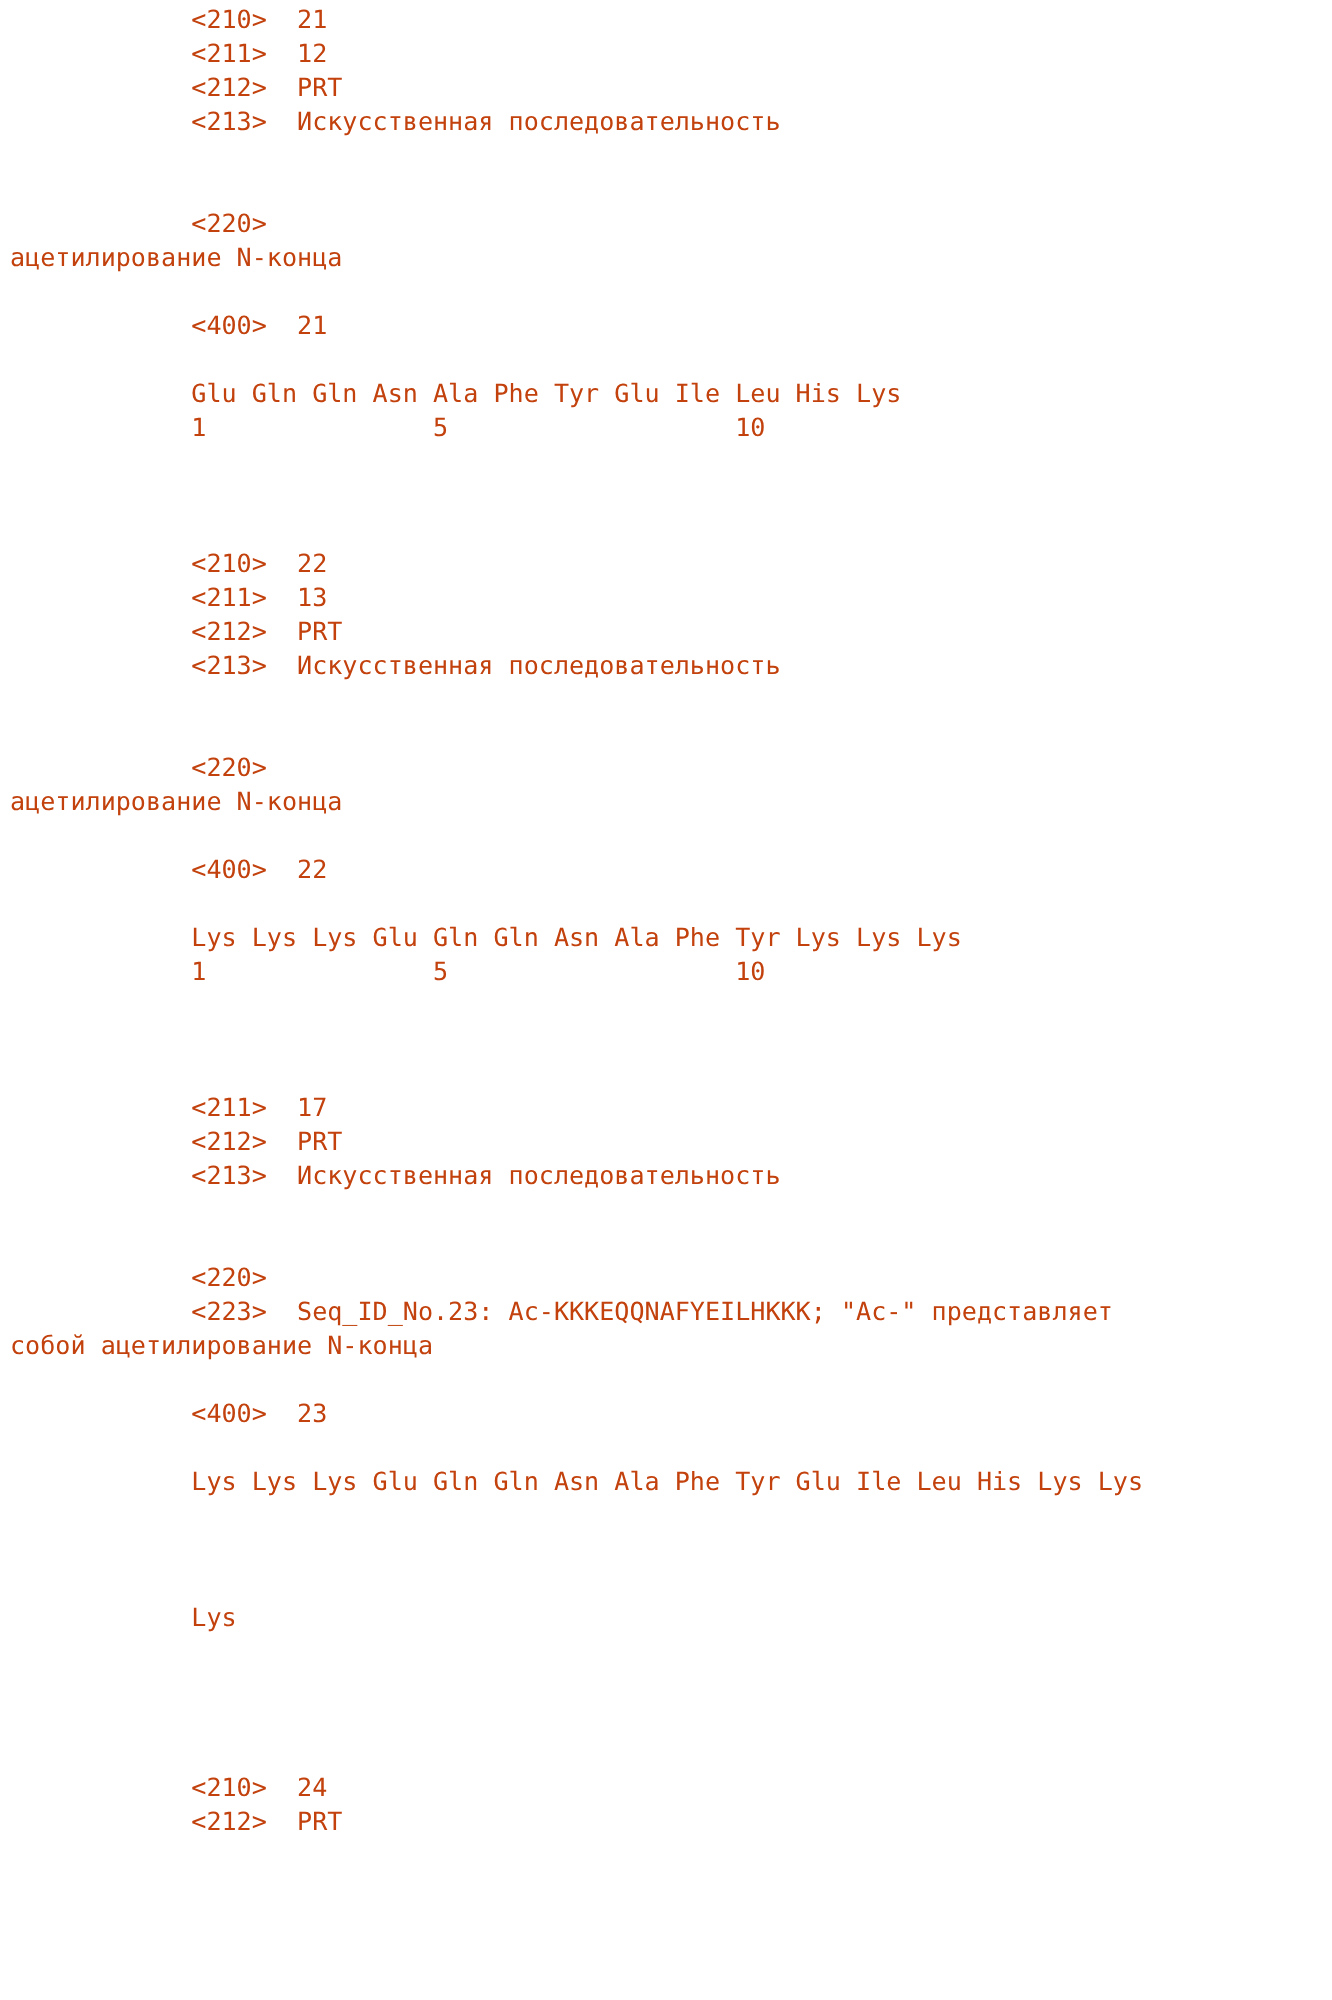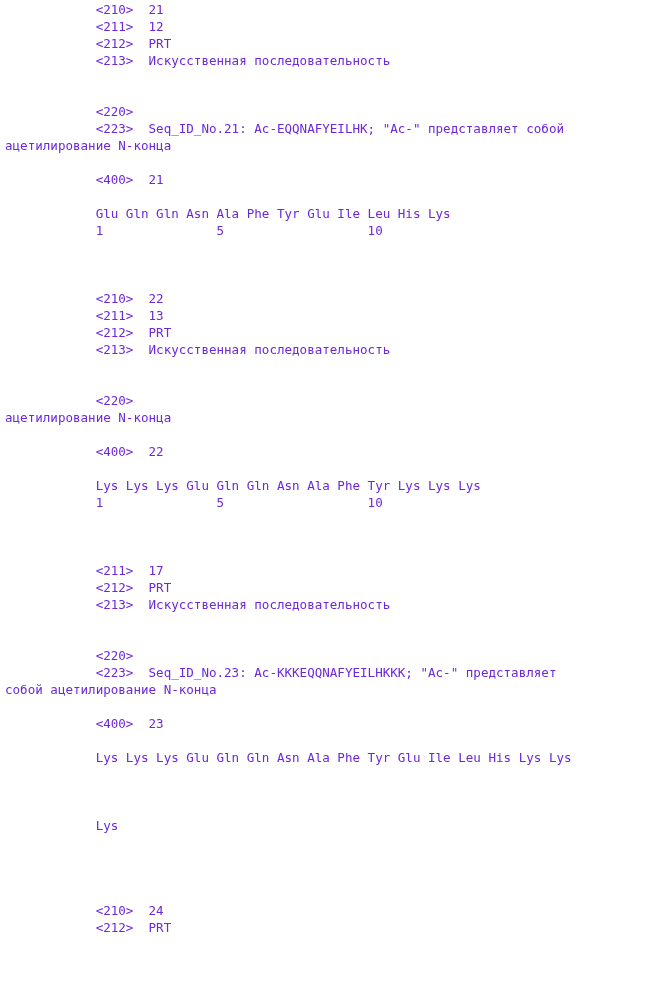--- a/index.html
+++ b/index.html
@@ -28,21 +28,21 @@
     padding-top: 1px;
     box-sizing: border-box;
   }
   
   .ln {
     display: block;
     height: 17px;
     line-height: 17px;
     font-size: 12.55px;
     letter-spacing: 0px;
-    color: #6d28d9;
+    color: #c2410c;
     white-space: pre;
     padding-left: 5px;
     font-family: "DejaVu Sans Mono", "Liberation Mono", monospace;
     -webkit-font-smoothing: none;
   }
   .ln.blank {
     color: transparent;
   }
 </style>
 </head>
@@ -50,21 +50,20 @@
 
 <div id="page">
   <div class="doc" id="doc">
       <span class="ln">            &lt;210&gt;  21</span>
       <span class="ln">            &lt;211&gt;  12</span>
       <span class="ln">            &lt;212&gt;  PRT</span>
       <span class="ln">            &lt;213&gt;  Искусственная последовательность</span>
       <span class="ln blank"></span>
       <span class="ln blank"></span>
       <span class="ln">            &lt;220&gt;</span>
-      <span class="ln">            &lt;223&gt;  Seq_ID_No.21: Ac-EQQNAFYEILHK; "Ac-" представляет собой</span>
       <span class="ln">ацетилирование N-конца</span>
       <span class="ln blank"></span>
       <span class="ln">            &lt;400&gt;  21</span>
       <span class="ln blank"></span>
       <span class="ln">            Glu Gln Gln Asn Ala Phe Tyr Glu Ile Leu His Lys</span>
       <span class="ln">            1               5                   10</span>
       <span class="ln blank"></span>
       <span class="ln blank"></span>
       <span class="ln blank"></span>
       <span class="ln">            &lt;210&gt;  22</span>

